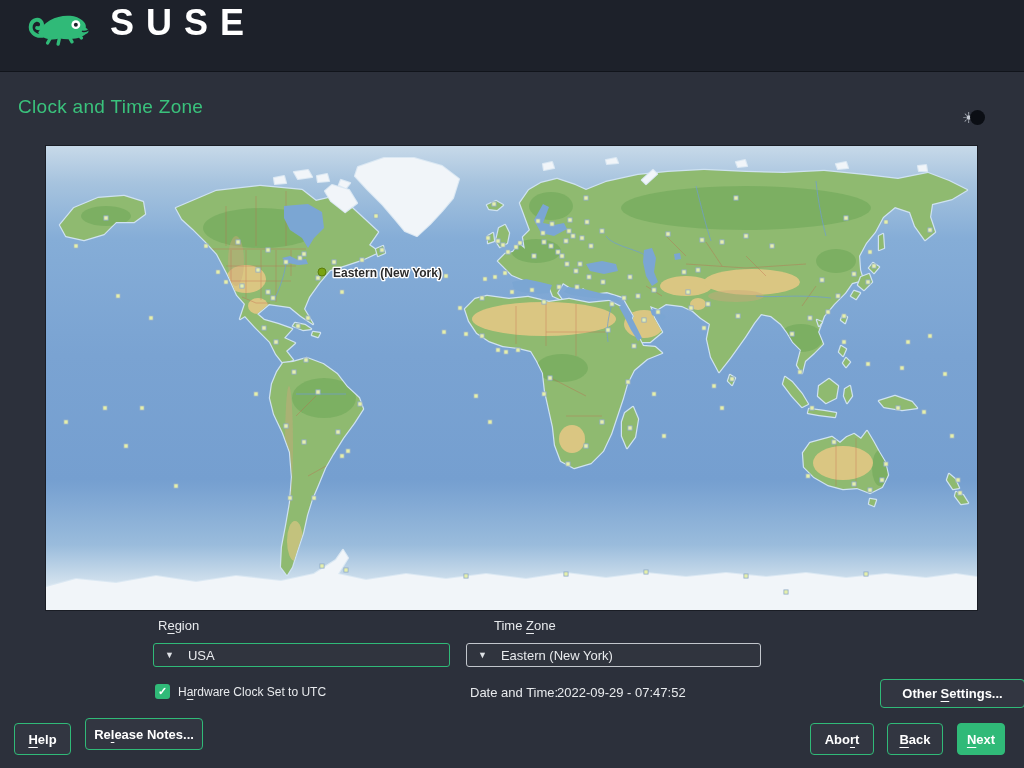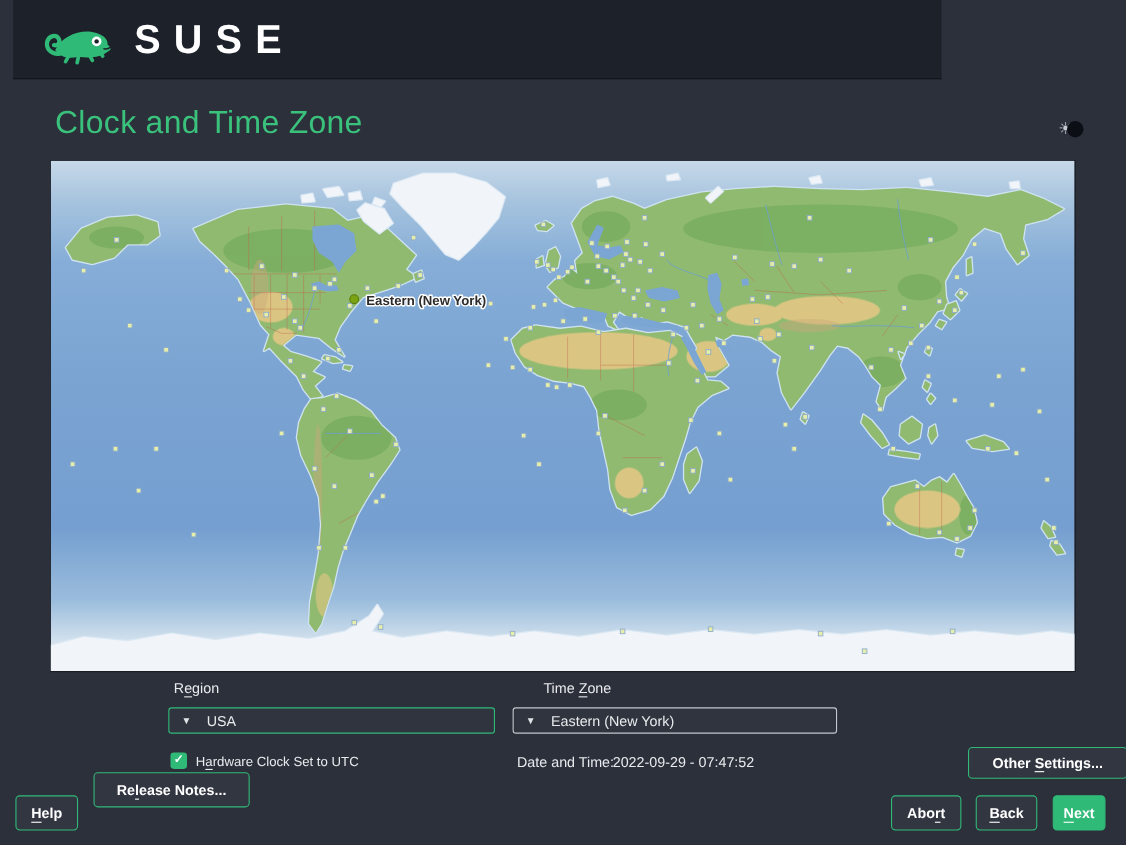--- a/index.html
+++ b/index.html
@@ -12,35 +12,35 @@
   *{margin:0;padding:0;box-sizing:border-box;}
   html,body{width:1024px;height:768px;overflow:hidden;}
   body{
     background:var(--content-bg);
     font-family:"Liberation Sans",sans-serif;
     color:var(--text);
     position:relative;
   }
   
   #header{
-    position:absolute;left:0;top:0;width:844px;height:72px;
+    position:absolute;left:0;top:0;width:1024px;height:72px;
     background:var(--header-bg);
     border-bottom:1px solid #11141b;
-    display:flex;align-items:center;margin-left:12px;
+    display:flex;align-items:flex-start;
   }
   .brand{display:flex;align-items:center;gap:12px;margin-left:26px;}
   .brand svg{display:block;}
   .brand-text{
     color:#ffffff;font-size:36px;font-weight:bold;letter-spacing:12px;
     line-height:1;transform:scaleY(1.02);
   }
   
   #page-title{
     position:absolute;left:18px;top:96px;
-    color:var(--title-green);font-size:29px;font-weight:400;letter-spacing:.3px;margin-left:32px;
+    color:var(--title-green);font-size:19px;font-weight:400;letter-spacing:.3px;
   }
   #mode-toggle{
     position:absolute;right:32px;top:106px;width:30px;height:22px;
     display:flex;align-items:center;cursor:pointer;
   }
   .sun-glyph{color:#c3c8d1;font-size:15px;line-height:1;}
   .moon-glyph{
     width:15px;height:15px;border-radius:50%;
     background:#0b0e14;margin-left:-5px;
   }
@@ -439,21 +439,21 @@
     <span class="mn">S</span>
     <span>ettings...</span>
   </div>
 
 <div class="btn mn-wrap" style="left:14px;top:723px;width:57px;">
     <span></span>
     <span class="mn">H</span>
     <span>elp</span>
   </div>
 
-<div class="btn mn-wrap" style="left:85px;top:702px;width:142px;">
+<div class="btn mn-wrap" style="left:85px;top:718px;width:118px;">
     <span>Re</span>
     <span class="mn">l</span>
     <span>ease Notes...</span>
   </div>
 
 <div class="btn mn-wrap" style="left:810px;top:723px;width:64px;text-align:right;">
     <span>Abo</span>
     <span class="mn">r</span>
     <span>t</span>
   </div>

